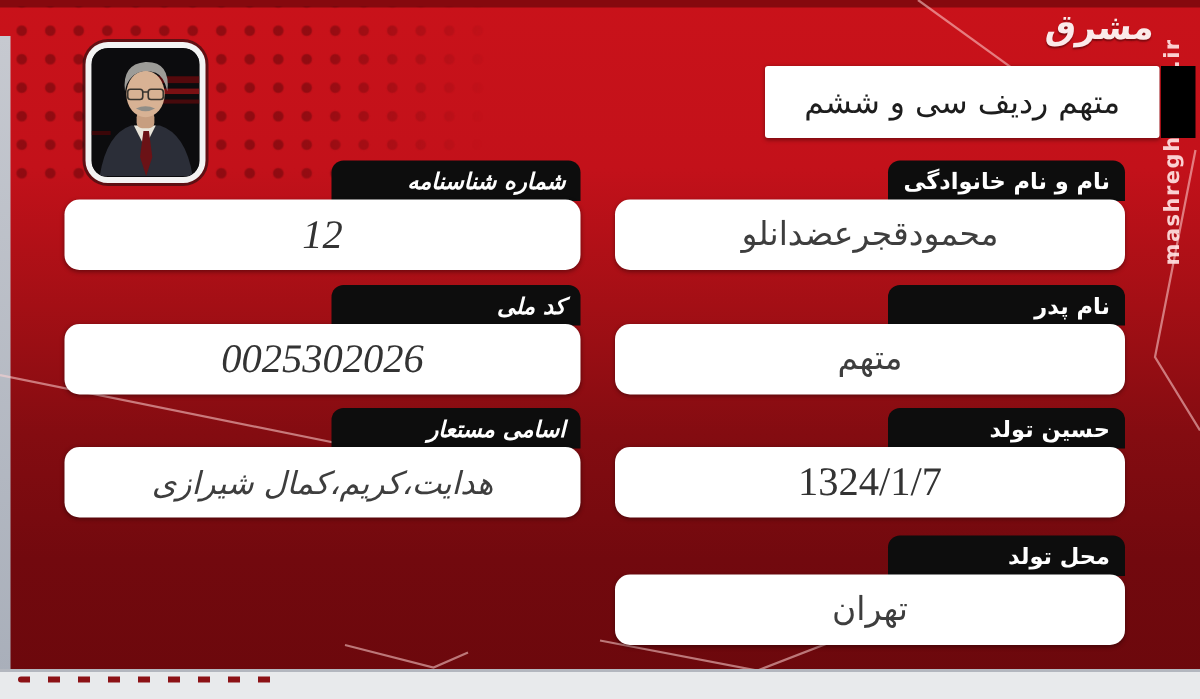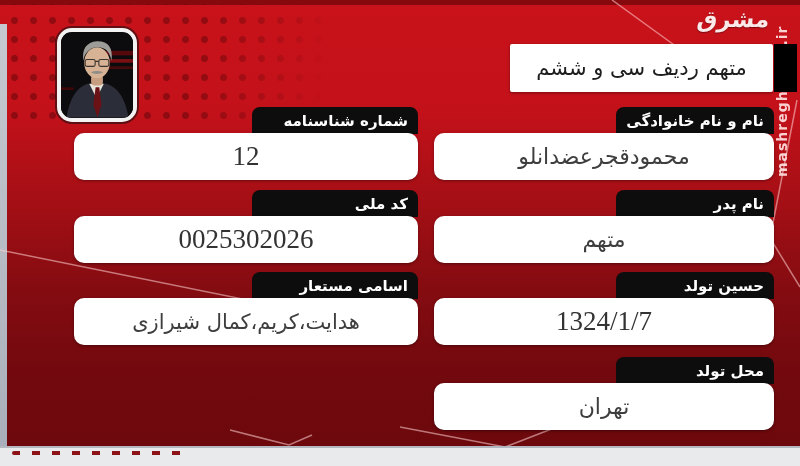--- a/index.html
+++ b/index.html
@@ -46,22 +46,22 @@
   
   .title-wrap{position:absolute;left:470px;top:44px;display:flex;padding-left:40px;}
   .title-box{
     width:263px;height:48px;background:#fff;display:flex;align-items:center;justify-content:center;
     direction:rtl;font-size:21px;color:#1d1d1d;border-radius:2px;
     box-shadow:0 1px 3px rgba(0,0,0,.4);
   }
   .title-tab{width:23px;height:48px;background:#000;margin-left:1px;}
   
   .field{position:absolute;}
-  .col-right{left:434px;width:340px;}
-  .col-left{left:74px;width:344px;}
+  .col-right{left:410px;width:340px;}
+  .col-left{left:43px;width:344px;font-style:italic;}
   .row-0{top:107px;} .row-1{top:190px;} .row-2{top:272px;} .row-3{top:357px;}
   .label-bar{
     margin-left:auto;height:27px;box-sizing:border-box;display:flex;align-items:center;
     direction:rtl;background:#0d0d0d;color:#fff;font-weight:bold;font-size:15px;
     padding:0 10px;border-radius:8px 8px 0 0;
   }
   .col-right .label-bar{width:158px;}
   .col-left .label-bar{width:166px;}
   .value-box{
     position:relative;z-index:2;height:47px;background:#fff;border-radius:10px;margin-top:-1px;

